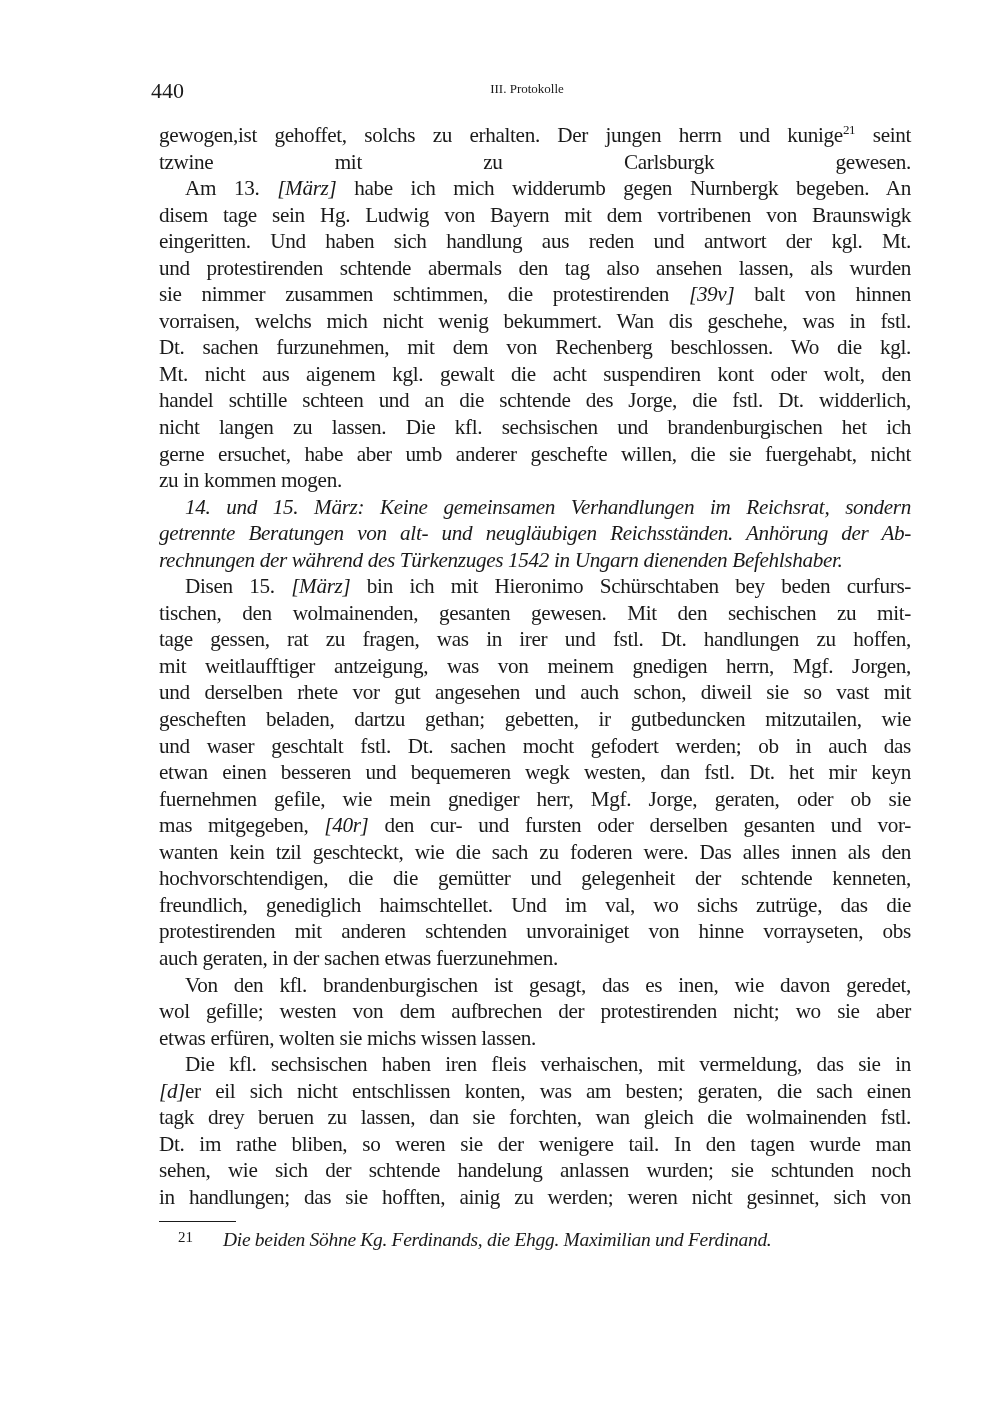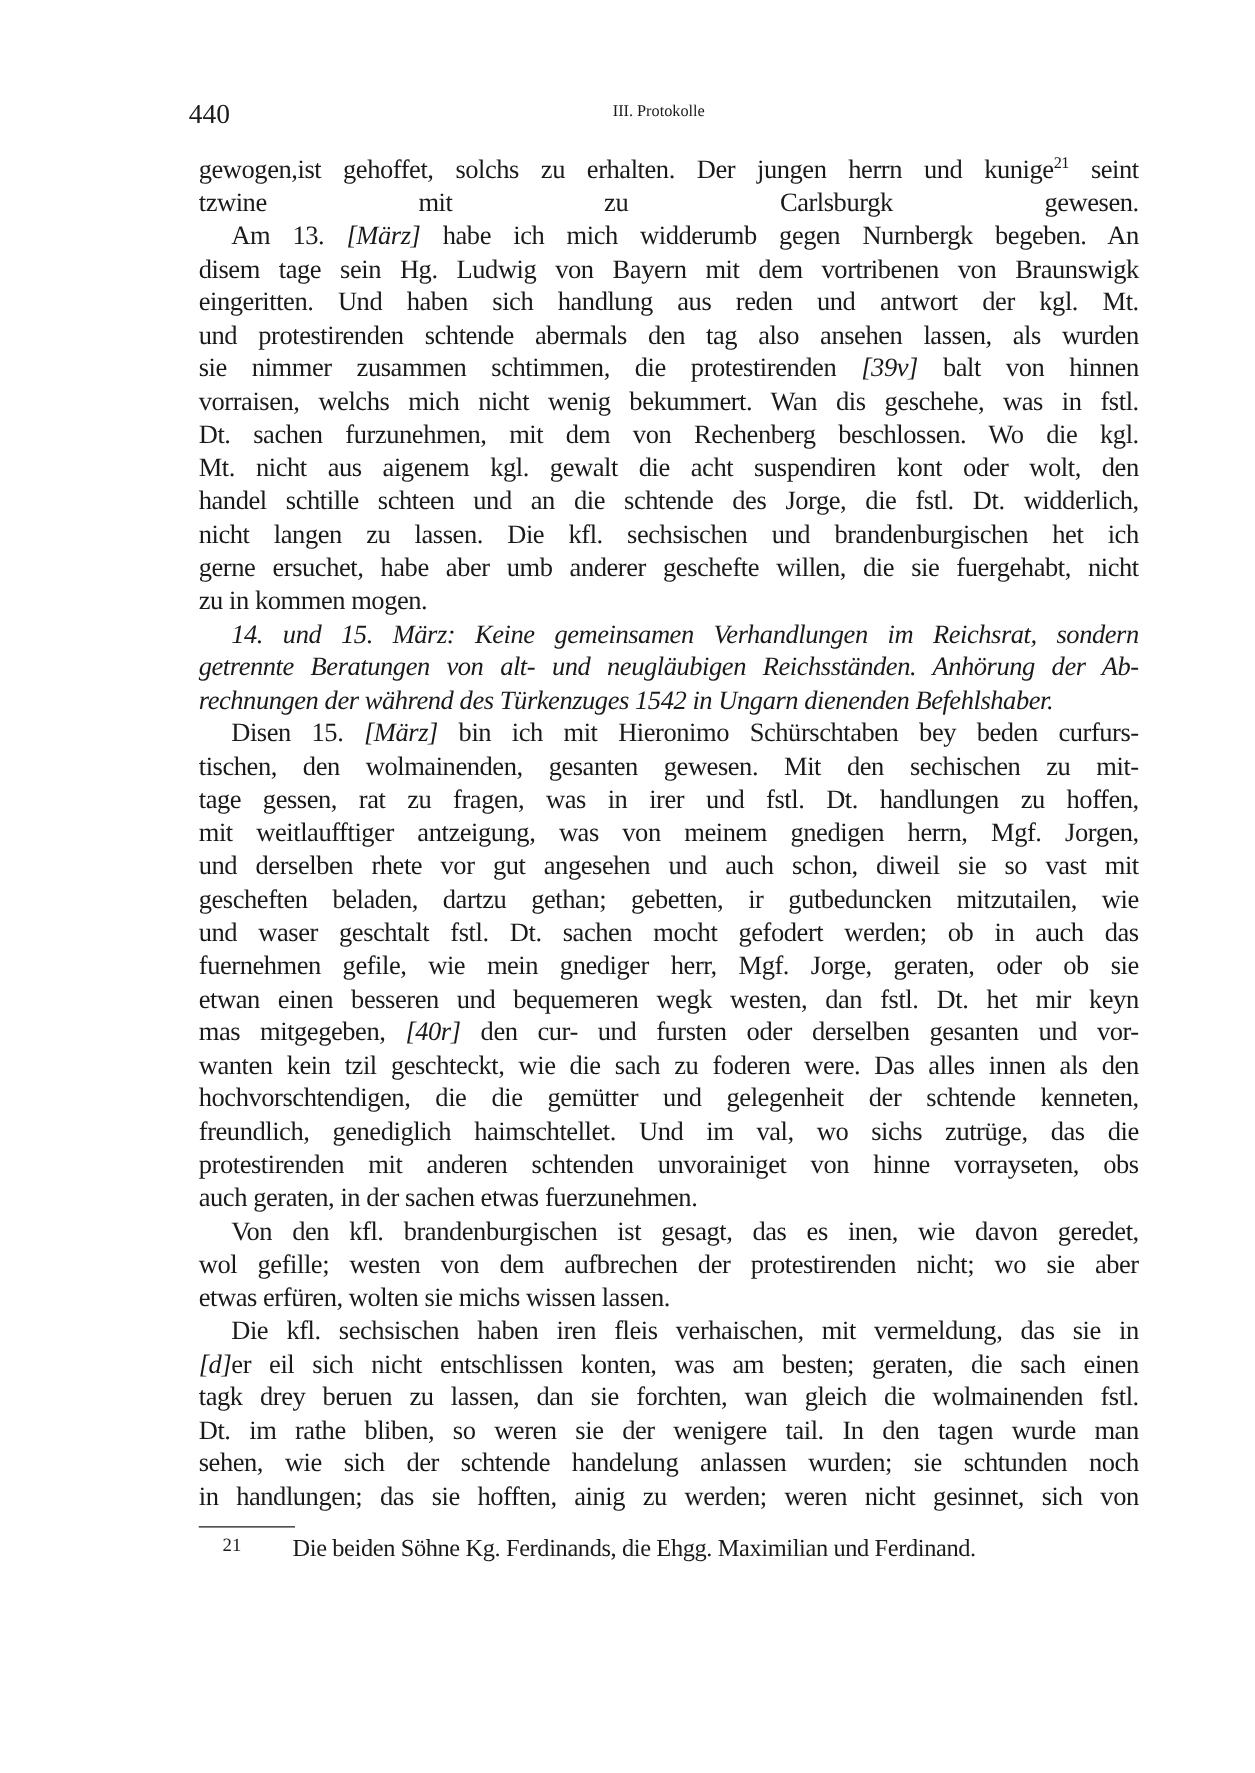--- a/index.html
+++ b/index.html
@@ -12,21 +12,21 @@
   .line { height: 26.55px; line-height: 26.55px; font-size: 21.2px; white-space: nowrap;
           text-align: justify; text-align-last: justify; letter-spacing: -0.35px; overflow: visible; }
   .line.last { text-align-last: left; }
   .line.indent { padding-left: 26px; }
   .it { font-style: italic; }
   .line.summary { font-style: italic; }
   sup { font-size: 13px; vertical-align: 8px; line-height: 0; }
   .fn-rule { position: absolute; top: 1221px; left: 159px; width: 77px; height: 1px; background: #1a1a1a; }
   .footnote { position: absolute; top: 1227px; left: 159px; width: 752px; font-size: 19.5px; line-height: 26px; }
   .fn-num { position: absolute; left: 19px; top: -3px; font-size: 15px; }
-  .fn-text { position: absolute; left: 64px; top: 0; white-space: nowrap; letter-spacing: -0.3px; margin-left: 11px; }
+  .fn-text { position: absolute; left: 64px; top: 0; font-style: italic; white-space: nowrap; letter-spacing: -0.3px; }
 </style>
 </head>
 <body>
 
 <div class="page-header">
   <span class="page-number">440</span>
   <span class="running-title">III. Protokolle</span>
 </div>
 
 <div class="body" id="body">
@@ -54,22 +54,22 @@
       <div class="line summary last"><span>rechnungen der während des Türkenzuges 1542 in Ungarn dienenden Befehlshaber.</span></div>
     </div>
     <div>
       <div class="line indent"><span>Disen 15. </span><span class="it">[März]</span><span> bin ich mit Hieronimo Schürschtaben bey beden curfurs-</span></div>
       <div class="line"><span>tischen, den wolmainenden, gesanten gewesen. Mit den sechischen zu mit-</span></div>
       <div class="line"><span>tage gessen, rat zu fragen, was in irer und fstl. Dt. handlungen zu hoffen,</span></div>
       <div class="line"><span>mit weitlaufftiger antzeigung, was von meinem gnedigen herrn, Mgf. Jorgen,</span></div>
       <div class="line"><span>und derselben rhete vor gut angesehen und auch schon, diweil sie so vast mit</span></div>
       <div class="line"><span>gescheften beladen, dartzu gethan; gebetten, ir gutbeduncken mitzutailen, wie</span></div>
       <div class="line"><span>und waser geschtalt fstl. Dt. sachen mocht gefodert werden; ob in auch das</span></div>
+      <div class="line"><span>etwan einen besseren und bequemeren wegk westen, dan fstl. Dt. het mir keyn</span></div>
       <div class="line"><span>fuernehmen gefile, wie mein gnediger herr, Mgf. Jorge, geraten, oder ob sie</span></div>
-      <div class="line"><span>etwan einen besseren und bequemeren wegk westen, dan fstl. Dt. het mir keyn</span></div>
       <div class="line"><span>mas mitgegeben, </span><span class="it">[40r]</span><span> den cur- und fursten oder derselben gesanten und vor-</span></div>
       <div class="line"><span>wanten kein tzil geschteckt, wie die sach zu foderen were. Das alles innen als den</span></div>
       <div class="line"><span>hochvorschtendigen, die die gemütter und gelegenheit der schtende kenneten,</span></div>
       <div class="line"><span>freundlich, genediglich haimschtellet. Und im val, wo sichs zutrüge, das die</span></div>
       <div class="line"><span>protestirenden mit anderen schtenden unvorainiget von hinne vorrayseten, obs</span></div>
       <div class="line last"><span>auch geraten, in der sachen etwas fuerzunehmen.</span></div>
     </div>
     <div>
       <div class="line indent"><span>Von den kfl. brandenburgischen ist gesagt, das es inen, wie davon geredet,</span></div>
       <div class="line"><span>wol gefille; westen von dem aufbrechen der protestirenden nicht; wo sie aber</span></div>

